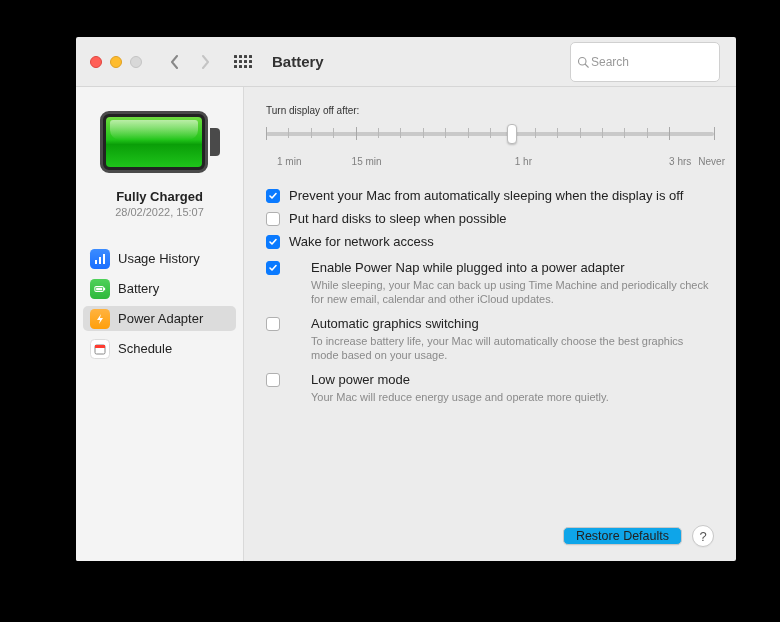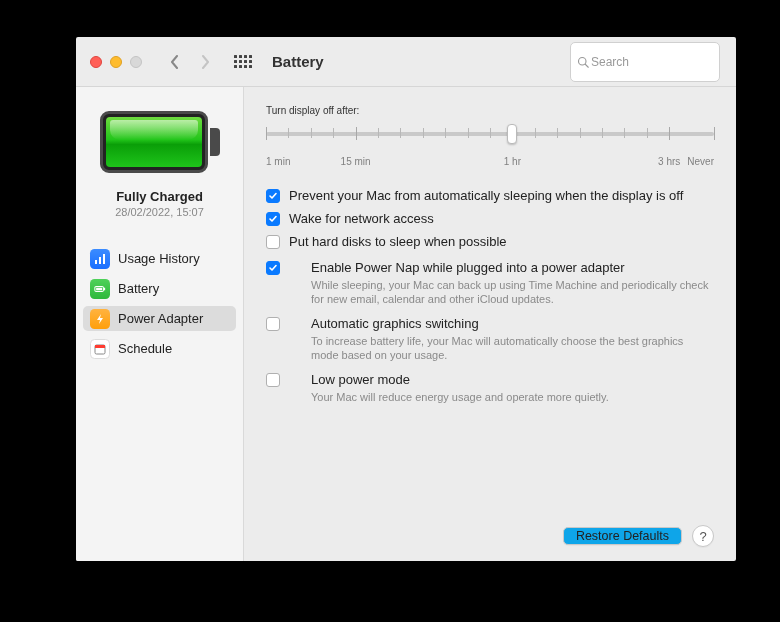--- a/index.html
+++ b/index.html
@@ -138,21 +138,21 @@
   .tick.major { height:13px; top:1px; background:#a8a8a8;}
   .thumb {
     position:absolute; top:-2px;
     width:10px; height:20px;
     background:#fff; border:1px solid #bababa;
     border-radius:4px;
     box-shadow:0 1px 2px rgba(0,0,0,0.2);
     transform:translateX(-50%);
   }
   .slider-labels { position:relative; height:14px; font-size:10px; color:#808080; margin-bottom:18px;}
-  .slabel { position:absolute; transform:translateX(-50%); white-space:nowrap;}
+  .slabel { position:absolute; transform:translateX(-50%); white-space:nowrap;margin-left:11px;}
 
   .options { display:flex; flex-direction:column; gap:7px;}
   .opt { display:flex; align-items:flex-start; gap:9px;}
   .chk {
     width:14px; height:14px; border-radius:3px;
     border:1px solid #b0b0b0; background:#fff;
     flex-shrink:0; margin-top:1px;
     display:flex; align-items:center; justify-content:center;
   }
   .chk.checked { background:#0a7aff; border-color:#0a7aff;}
@@ -323,33 +323,33 @@
           <div class="chk checked">
               <svg viewBox="0 0 10 10">
                 <path d="M2 5 L4 7 L8 2.5" fill="none" stroke="#fff" stroke-width="1.6" stroke-linecap="round" stroke-linejoin="round"></path>
               </svg>
             </div>
           <div class="opt-main">
               <div class="opt-label">Prevent your Mac from automatically sleeping when the display is off</div>
             </div>
         </div>
         <div class="opt">
+          <div class="chk"></div>
+          <div class="opt-main">
+              <div class="opt-label">Put hard disks to sleep when possible</div>
+            </div>
+        </div>
+        <div class="opt">
           <div class="chk checked">
               <svg viewBox="0 0 10 10">
                 <path d="M2 5 L4 7 L8 2.5" fill="none" stroke="#fff" stroke-width="1.6" stroke-linecap="round" stroke-linejoin="round"></path>
               </svg>
             </div>
           <div class="opt-main">
               <div class="opt-label">Wake for network access</div>
-            </div>
-        </div>
-        <div class="opt">
-          <div class="chk"></div>
-          <div class="opt-main">
-              <div class="opt-label">Put hard disks to sleep when possible</div>
             </div>
         </div>
         <div class="opt opt-group">
           <div class="chk checked">
               <svg viewBox="0 0 10 10">
                 <path d="M2 5 L4 7 L8 2.5" fill="none" stroke="#fff" stroke-width="1.6" stroke-linecap="round" stroke-linejoin="round"></path>
               </svg>
             </div>
           <div class="opt-main">
             <div class="opt-label">Enable Power Nap while plugged into a power adapter</div>

